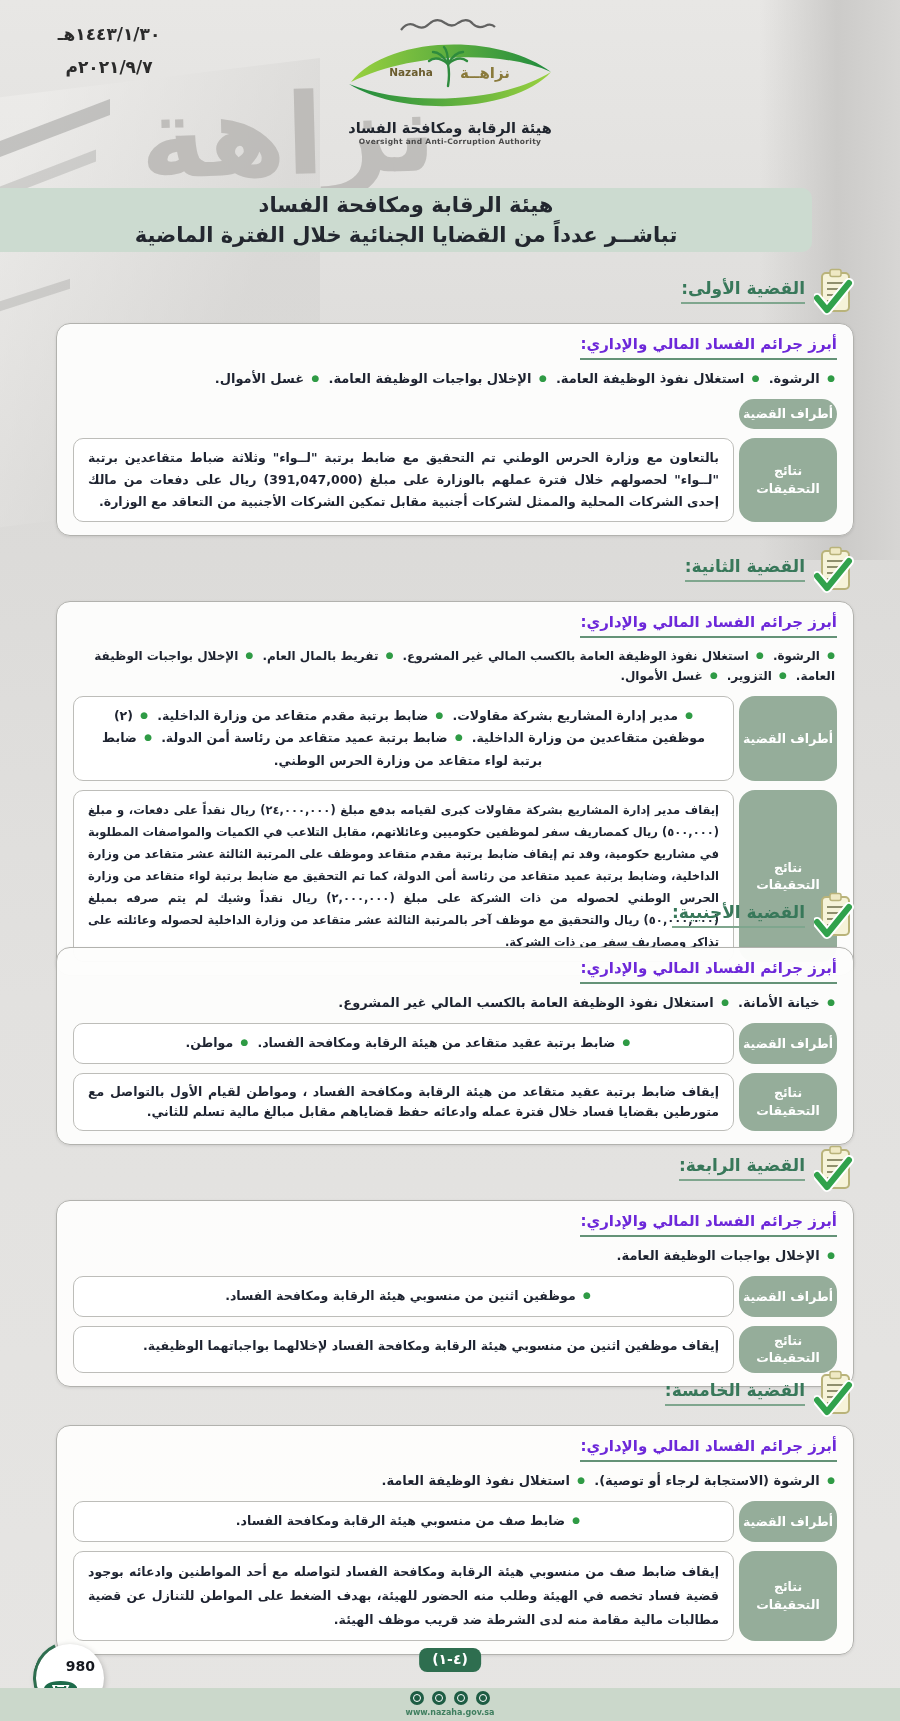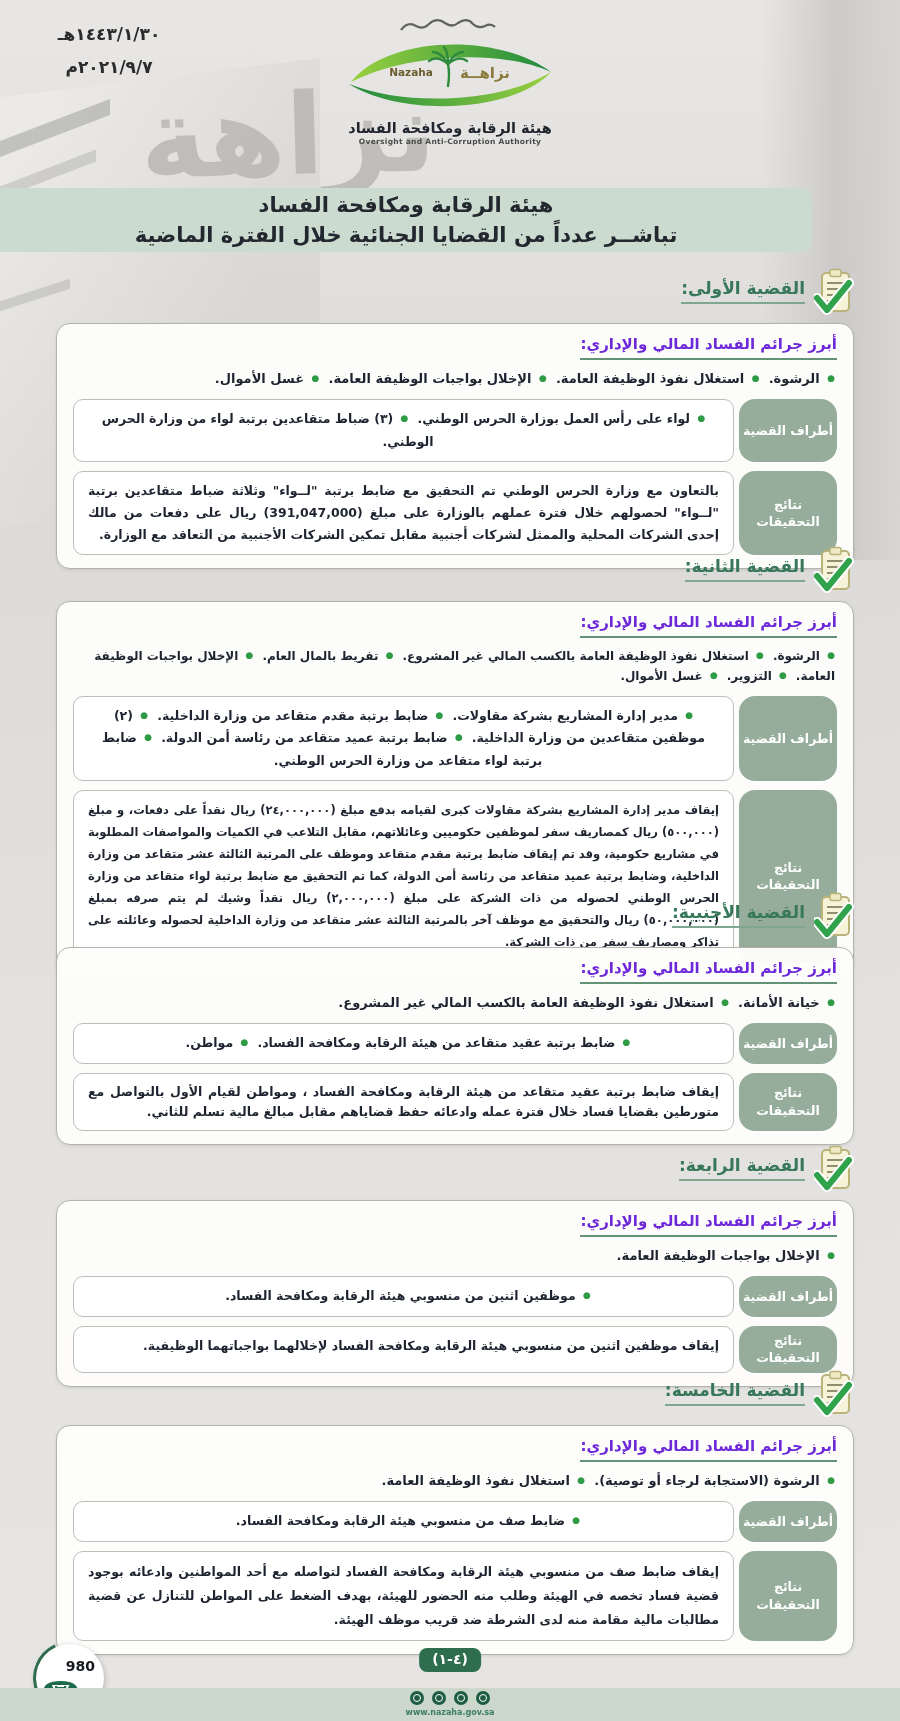--- a/index.html
+++ b/index.html
@@ -146,21 +146,20 @@
           <path d="M3 30 L13 42 L35 15" stroke="#31a24c" stroke-width="6" fill="none" stroke-linecap="round" stroke-linejoin="round"></path>
         </svg>
       </span>
       <span class="badge-title">القضية الأولى:</span>
     </div>
     <div class="case-card">
       <div class="crimes-heading">أبرز جرائم الفساد المالي والإداري:</div>
       <div class="crimes-line"><span class="list-item"><span class="dot">●</span><span> الرشوة.</span></span><span class="list-item"><span class="dot">●</span><span> استغلال نفوذ الوظيفة العامة.</span></span><span class="list-item"><span class="dot">●</span><span> الإخلال بواجبات الوظيفة العامة.</span></span><span class="list-item"><span class="dot">●</span><span> غسل الأموال.</span></span></div>
       <div class="row parties-row">
         <div class="row-label">أطراف القضية</div>
-        <div class="row-content parties-content"><span class="list-item"><span class="dot">●</span><span> لواء على رأس العمل بوزارة الحرس الوطني.</span></span><span class="list-item"><span class="dot">●</span><span> (٣) ضباط متقاعدين برتبة لواء من وزارة الحرس الوطني.</span></span></div>
       </div>
       <div class="row results-row">
         <div class="row-label">نتائج التحقيقات</div>
         <div class="row-content results-content">بالتعاون مع وزارة الحرس الوطني تم التحقيق مع ضابط برتبة "لــواء" وثلاثة ضباط متقاعدين برتبة "لــواء" لحصولهم خلال فترة عملهم بالوزارة على مبلغ (391,047,000) ريال على دفعات من مالك إحدى الشركات المحلية والممثل لشركات أجنبية مقابل تمكين الشركات الأجنبية من التعاقد مع الوزارة.</div>
       </div>
     </div>
   </section>
       <section class="case case-2">
     <div class="case-badge">
       <span class="badge-icon">

